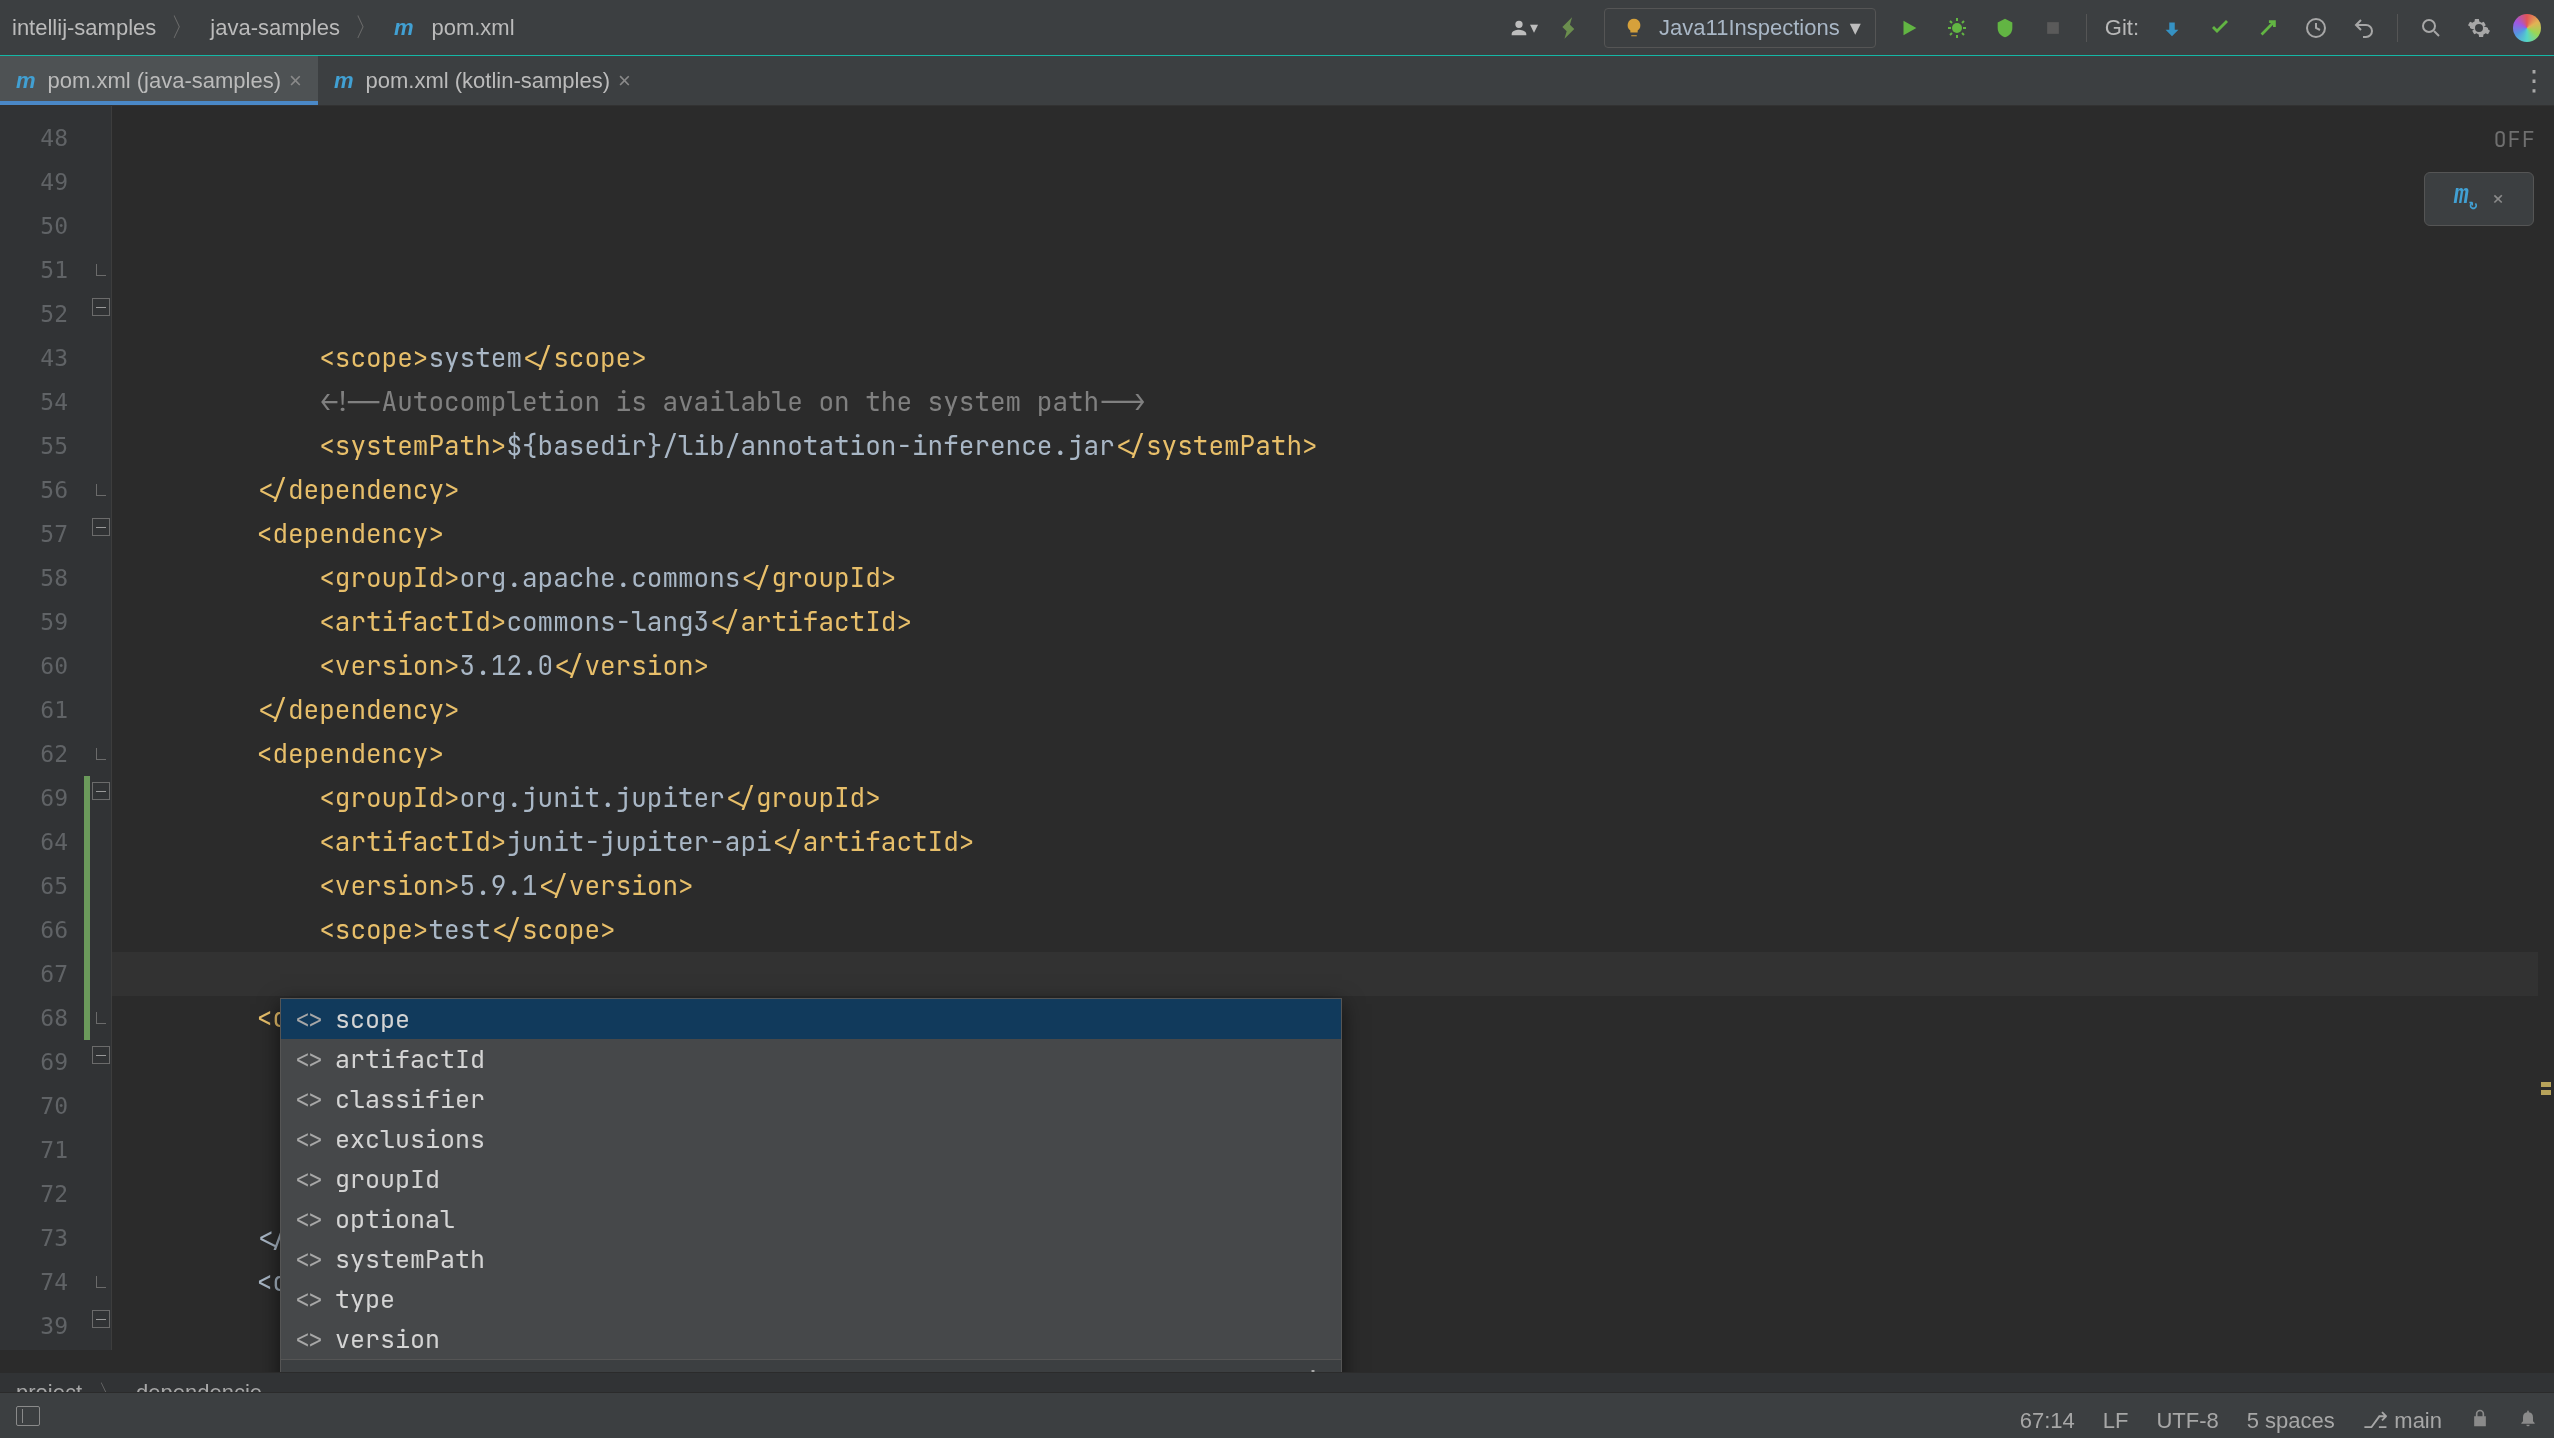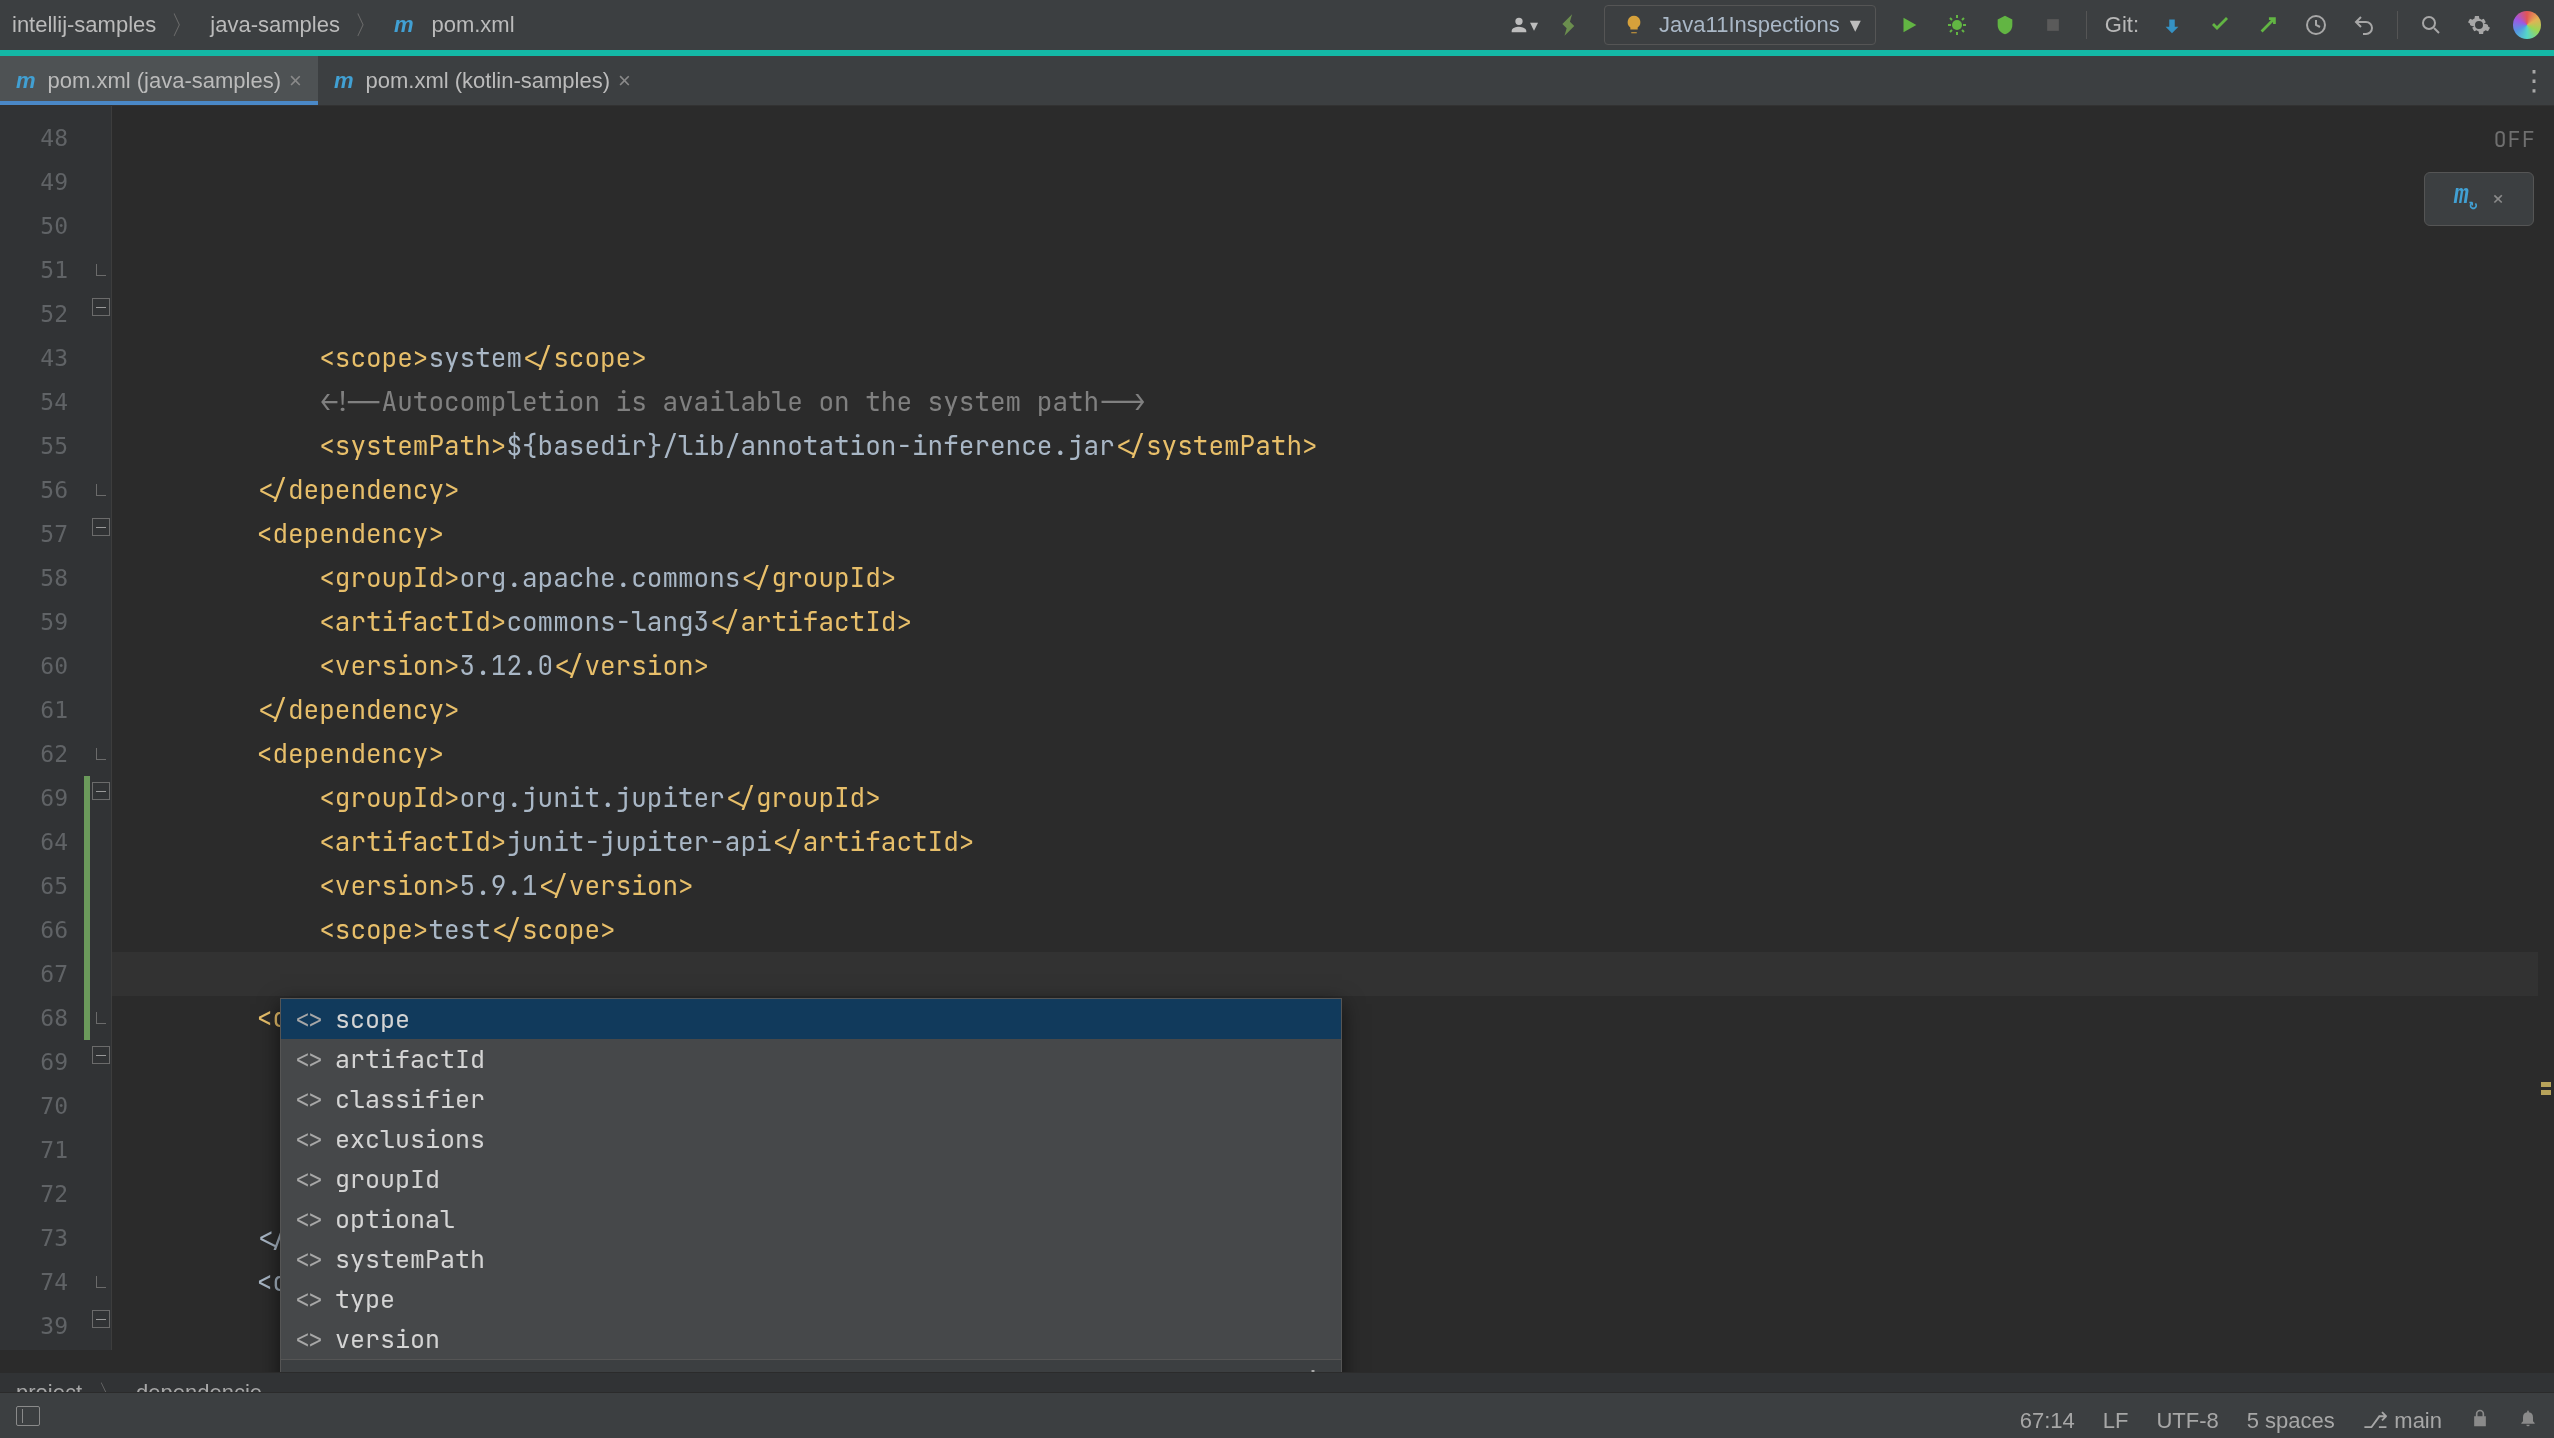--- a/index.html
+++ b/index.html
@@ -1,17 +1,17 @@
 <!DOCTYPE html>
 <html><head>
 <meta charset="utf-8">
 <style>
   * { margin:0; padding:0; box-sizing:border-box; }
   html,body { width:2554px; height:1438px; background:#2b2b2b; font-family:"Segoe UI",Arial,sans-serif; font-size:22px; color:#a9b7c6; overflow:hidden; }
-  .titlebar { height:56px; background:#3c3f41; border-bottom:6px solid #14b8a6; display:flex; align-items:center; padding:0 12px; gap:14px; }
+  .titlebar { height:56px; background:#3c3f41; border-bottom:1px solid #14b8a6; display:flex; align-items:center; padding:0 12px; gap:14px; }
   .bc-item { color:#bbbbbb; }
   .bc-sep { color:#6b6b6b; font-size:26px; }
   .maven-icon { color:#41a0d3; font-weight:bold; font-style:italic; margin-right:4px; }
   .titlebar .right { margin-left:auto; display:flex; align-items:center; gap:18px; }
   .t-ico { width:30px; height:30px; display:flex; align-items:center; justify-content:center; color:#a7a7a7; }
   .run-config { display:flex; align-items:center; gap:10px; border:1px solid #555; border-radius:4px; padding:4px 14px; background:#3c3f41; }
   .lamp-ico svg path { fill:#d6a13b; }
   .user-ico { color:#bdbdbd; fill:#bdbdbd; }
   .green { color:#62b543; fill:#62b543; }
   .blue { color:#3592c4; fill:#3592c4; }

